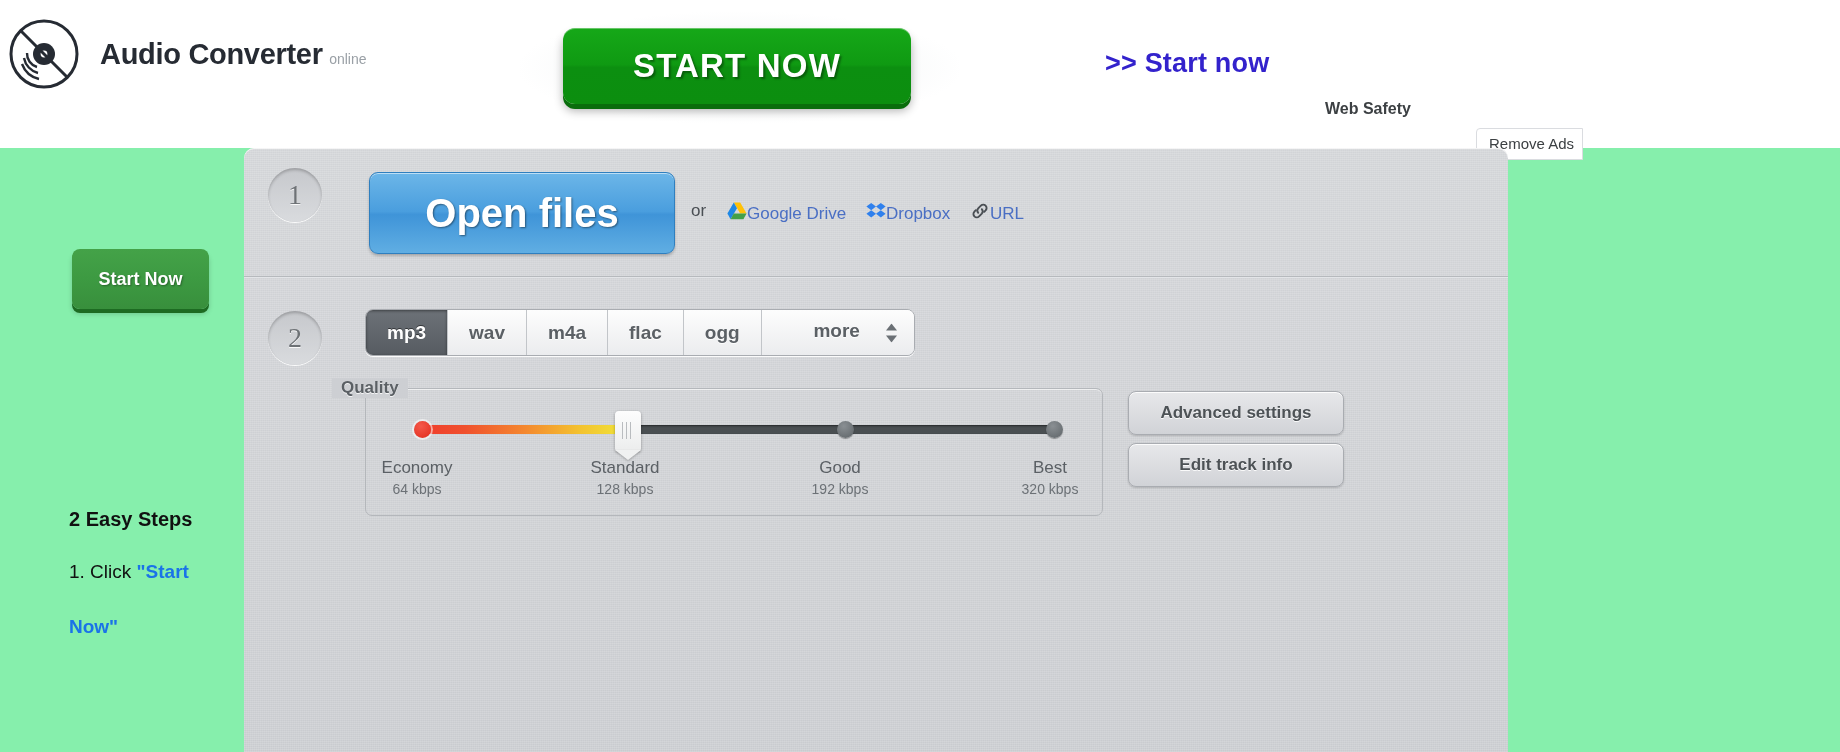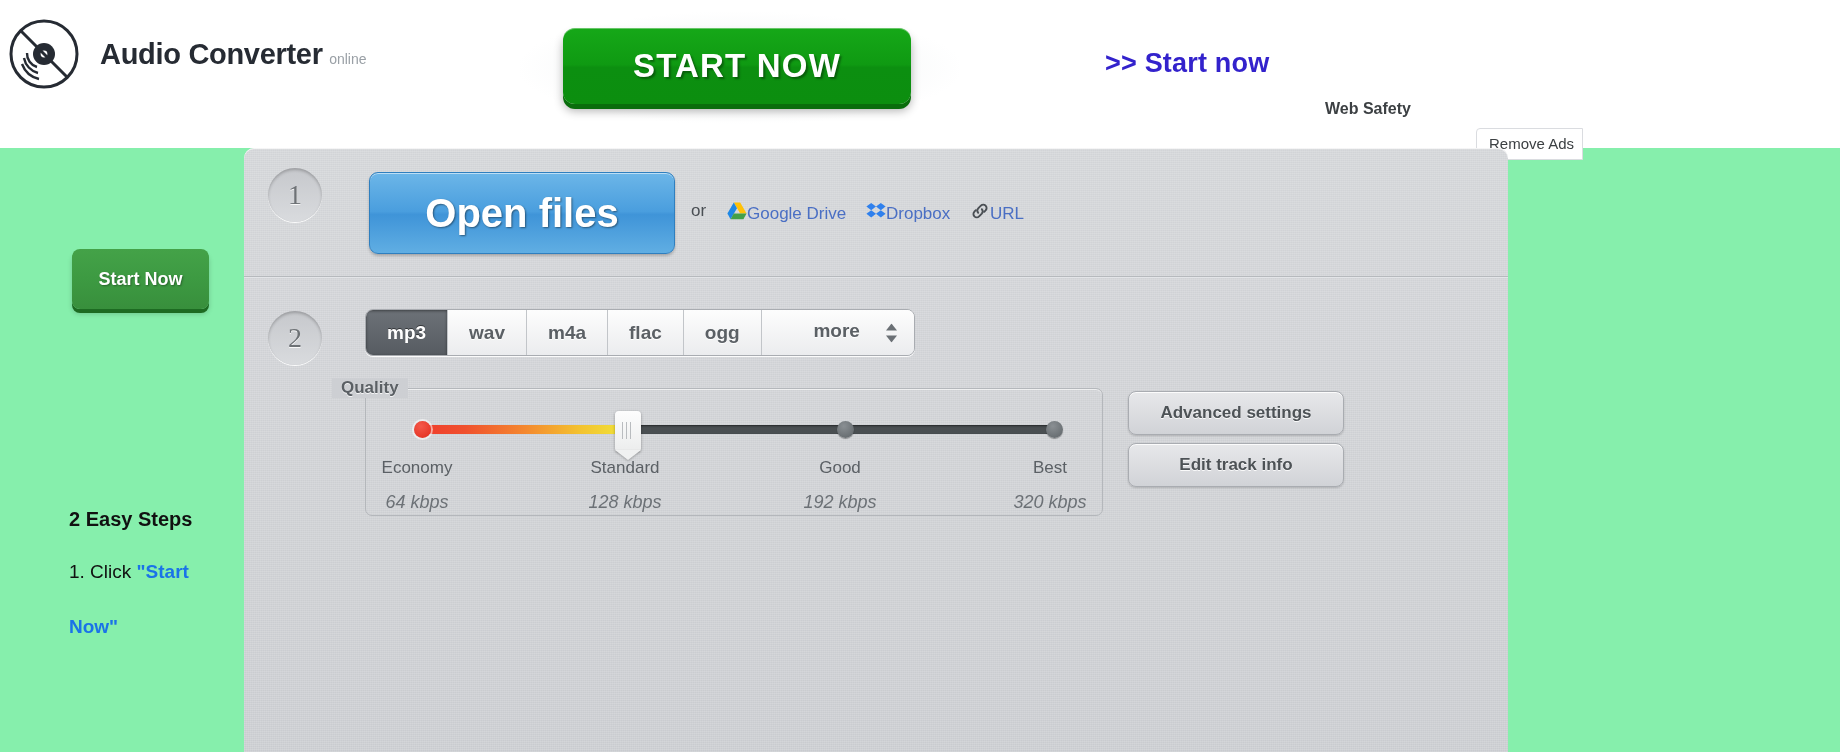--- a/index.html
+++ b/index.html
@@ -220,21 +220,21 @@
   }
   .handle .grip {
     position:absolute; left:50%; top:11px; transform:translateX(-50%);
     width:12px; height:17px;
     background:repeating-linear-gradient(90deg,#b9bcbf 0 1px,rgba(0,0,0,0) 1px 4px);
   }
   .qlabel {
     position:absolute; text-align:center; width:140px;
     font-size:17px; color:#5b6065; line-height:1.25;
   }
-  .qlabel .kb { display:block; font-size:18px; color:#6c7176; margin-top:13px;font-style:italic; }
+  .qlabel .kb { display:block; font-size:14px; color:#6c7176; margin-top:3px; }
 
   
   .sidebtn {
     position:absolute; width:216px; height:44px;
     border-radius:8px; border:1px solid #a9acb1;
     background:linear-gradient(to bottom,#e7e8ea 0%,#d1d3d7 100%);
     box-shadow: inset 0 1px 0 rgba(255,255,255,0.85), 0 1px 2px rgba(0,0,0,0.18);
     font-size:17px; font-weight:bold; color:#4d5256;
     text-shadow:0 1px 0 rgba(255,255,255,0.85);
     cursor:pointer;

